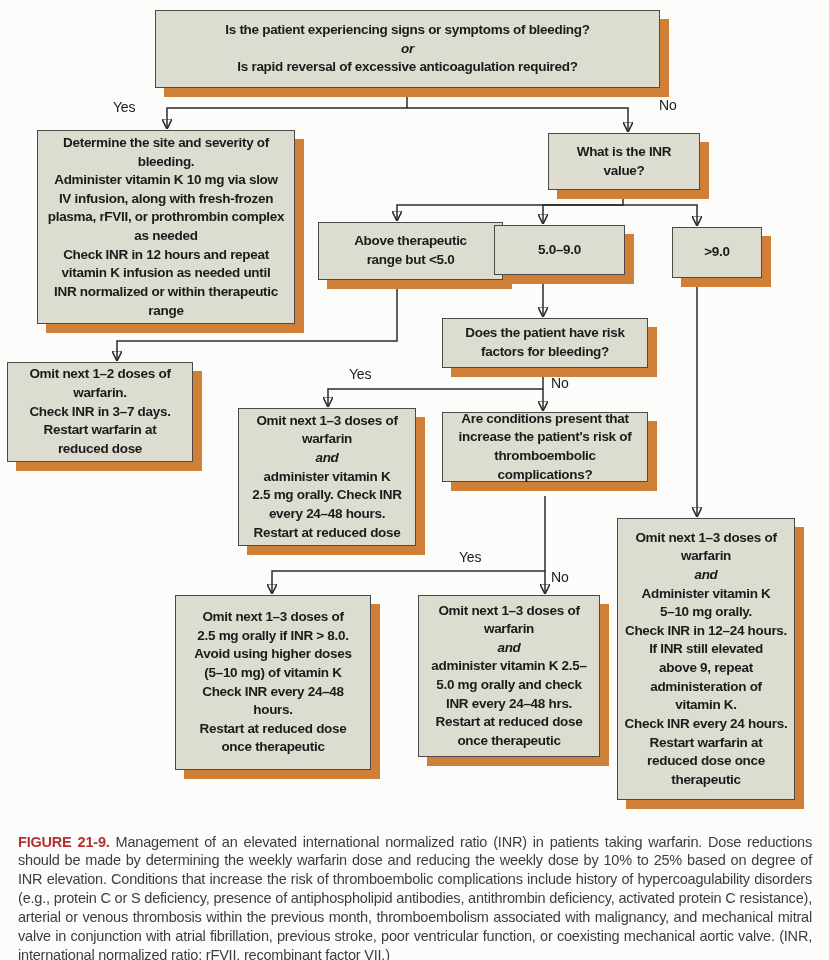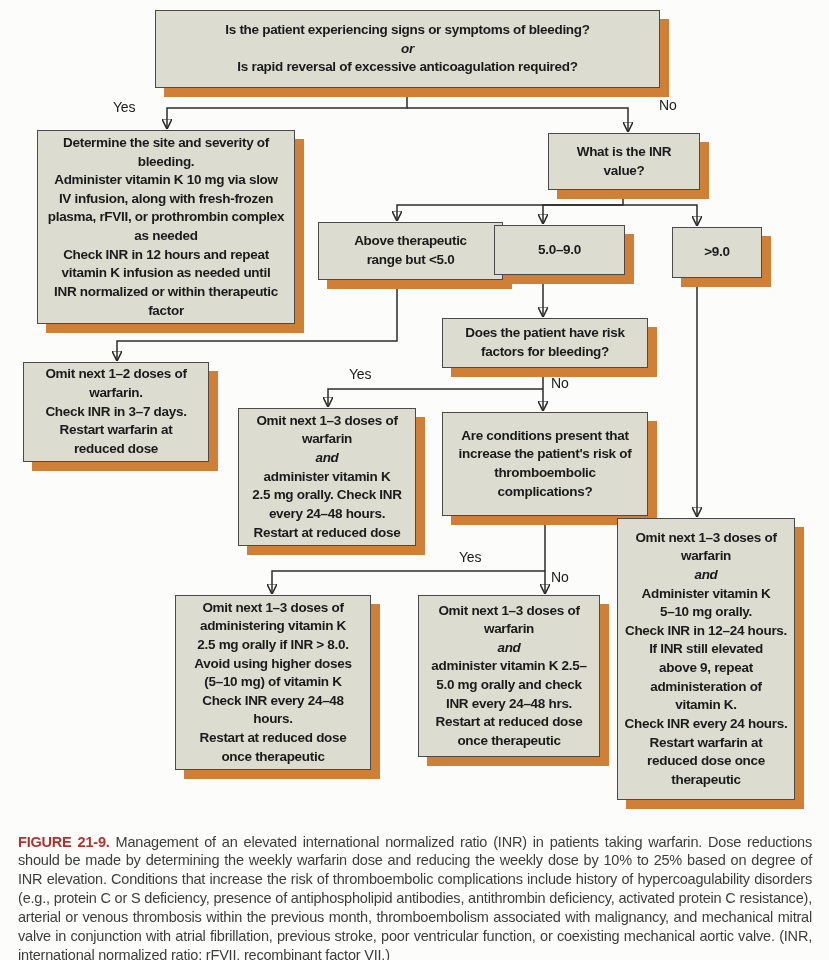--- a/index.html
+++ b/index.html
@@ -47,24 +47,24 @@
     padding: 4px 5px;
   }
 
   
   #n-q-bleeding      { left:155px; top:10px;  width:505px; height:78px;  }
   #n-bleeding-mgmt   { left:37px;  top:130px; width:258px; height:194px; }
   #n-q-inr           { left:548px; top:133px; width:152px; height:57px;  }
   #n-lt5             { left:318px; top:222px; width:185px; height:58px;  }
   #n-5-9             { left:494px; top:225px; width:131px; height:50px;  }
   #n-gt9             { left:653px; top:227px; width:90px;  height:51px;margin-left:19px;  }
-  #n-omit12          { left:23px;  top:362px; width:186px; height:100px; }
+  #n-omit12          { left:7px;  top:362px; width:186px; height:100px; }
   #n-q-risk          { left:442px; top:318px; width:206px; height:50px;  }
   #n-omit13-k25      { left:238px; top:408px; width:178px; height:138px; }
-  #n-q-thrombo       { left:442px; top:412px; width:206px; height:104px;  }
+  #n-q-thrombo       { left:442px; top:412px; width:206px; height:70px;  }
   #n-omit13-consider { left:175px; top:595px; width:196px; height:175px; }
   #n-omit13-k2550    { left:418px; top:595px; width:182px; height:162px; }
   #n-omit13-k510     { left:617px; top:518px; width:178px; height:282px; }
 
   .edge-label {
     position: absolute;
     z-index: 1;
     font-weight: normal;
     font-size: 14px;
     letter-spacing: -0.2px;
@@ -128,21 +128,21 @@
   <div class="node" id="n-bleeding-mgmt">
       <div>Determine the site and severity of</div>
       <div>bleeding.</div>
       <div>Administer vitamin K 10 mg via slow</div>
       <div>IV infusion, along with fresh-frozen</div>
       <div>plasma, rFVII, or prothrombin complex</div>
       <div>as needed</div>
       <div>Check INR in 12 hours and repeat</div>
       <div>vitamin K infusion as needed until</div>
       <div>INR normalized or within therapeutic</div>
-      <div>factor</div>
+      <div>range</div>
     </div>
 
   <div class="node" id="n-q-inr">
       <div>What is the INR</div>
       <div>value?</div>
     </div>
 
   <div class="node" id="n-lt5">
       <div>Above therapeutic</div>
       <div>range but &lt;5.0</div>
@@ -181,21 +181,20 @@
 
   <div class="node" id="n-q-thrombo">
       <div>Are conditions present that</div>
       <div>increase the patient's risk of</div>
       <div>thromboembolic</div>
       <div>complications?</div>
     </div>
 
   <div class="node" id="n-omit13-consider">
       <div>Omit next 1–3 doses of</div>
-      <div>administering vitamin K</div>
       <div>2.5 mg orally if INR &gt; 8.0.</div>
       <div>Avoid using higher doses</div>
       <div>(5–10 mg) of vitamin K</div>
       <div>Check INR every 24–48 hours.</div>
       <div>Restart at reduced dose</div>
       <div>once therapeutic</div>
     </div>
 
   <div class="node" id="n-omit13-k2550">
       <div>Omit next 1–3 doses of</div>

